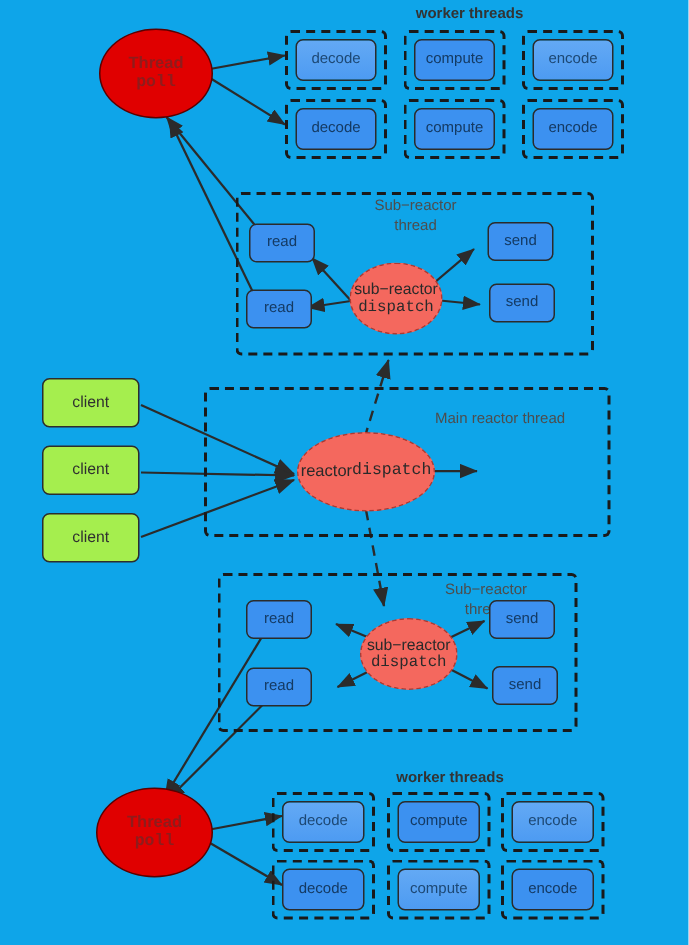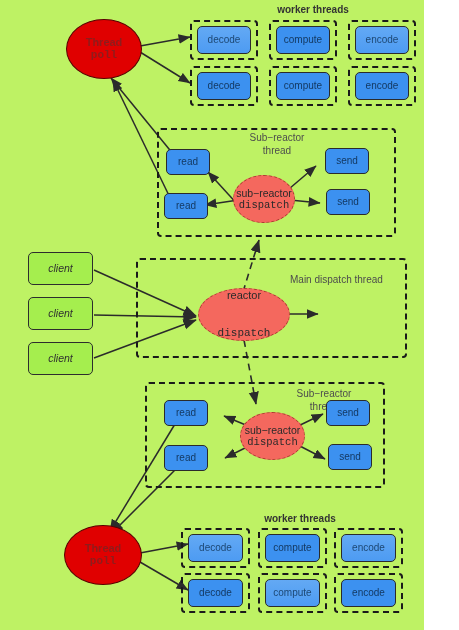--- a/index.html
+++ b/index.html
@@ -2,23 +2,23 @@
 <html><head>
 <meta charset="utf-8">
 <style>
   html,body{margin:0;padding:0;background:#ffffff;}
   body{
     font-family:"Liberation Sans","DejaVu Sans",sans-serif;
     -webkit-font-smoothing:antialiased;
   }
   #stage{
     position:relative;
-    width:424px;
+    width:459px;
     height:630px;
-    background:#bef264;
+    background:#0ea5e9;
     overflow:hidden;
   }
   #wires{position:absolute;left:0;top:0;width:459px;height:630px;pointer-events:none;}
 
   
   .node{
     position:absolute;
     box-sizing:border-box;
     display:flex;
     align-items:center;
@@ -56,21 +56,20 @@
   .box-blue.pale{
     background:linear-gradient(180deg,#63a9f4 0%,#4d9bf2 100%);
     color:#1d4874;
   }
   .box-green{
     background:#a5ee4e;
     border:1.8px solid #2d2d2d;
     border-radius:5px;
     color:#303030;
     font-size:10.5px;
-    font-style:italic;
   }
   .box-yellow{
     background:#ffff9e;
     border:1.8px solid #2d2d2d;
     border-radius:4px;
     color:#2b2b2b;
     font-size:11px;
   }
 
   .ellipse-red{
@@ -186,23 +185,23 @@
   </div>
 
   <div class="node box-blue" style="left:325px;top:148px;width:44px;height:26px;">send</div>
   <div class="node box-blue" style="left:326px;top:189px;width:44px;height:26px;">send</div>
 
   <div class="node box-green" style="left:28px;top:252px;width:65px;height:33px;">client</div>
   <div class="node box-green" style="left:28px;top:297px;width:65px;height:33px;">client</div>
   <div class="node box-green" style="left:28px;top:342px;width:65px;height:33px;">client</div>
 
   <div class="dashed-group" style="left:136px;top:258px;width:271px;height:100px;"></div>
-  <div class="group-label" style="left:290px;top:274px;width:115px;text-align:left;">Main dispatch thread</div>
-
-  <div class="node ellipse-salmon" style="left:198px;top:288px;width:92px;height:53px;flex-direction:column;font-size:11px;justify-content:space-between;">
+  <div class="group-label" style="left:290px;top:274px;width:115px;text-align:left;">Main reactor thread</div>
+
+  <div class="node ellipse-salmon" style="left:198px;top:288px;width:92px;height:53px;flex-direction:row;font-size:11px;">
     <span class="lbl">reactor</span>
     <span class="lbl2">dispatch</span>
   </div>
 
 
   <div class="dashed-group" style="left:145px;top:382px;width:240px;height:106px;"></div>
   <div class="group-label" style="left:272px;top:388px;width:104px;">
     <span>Sub−reactor</span><br>
     <span>thread</span>
   </div>

